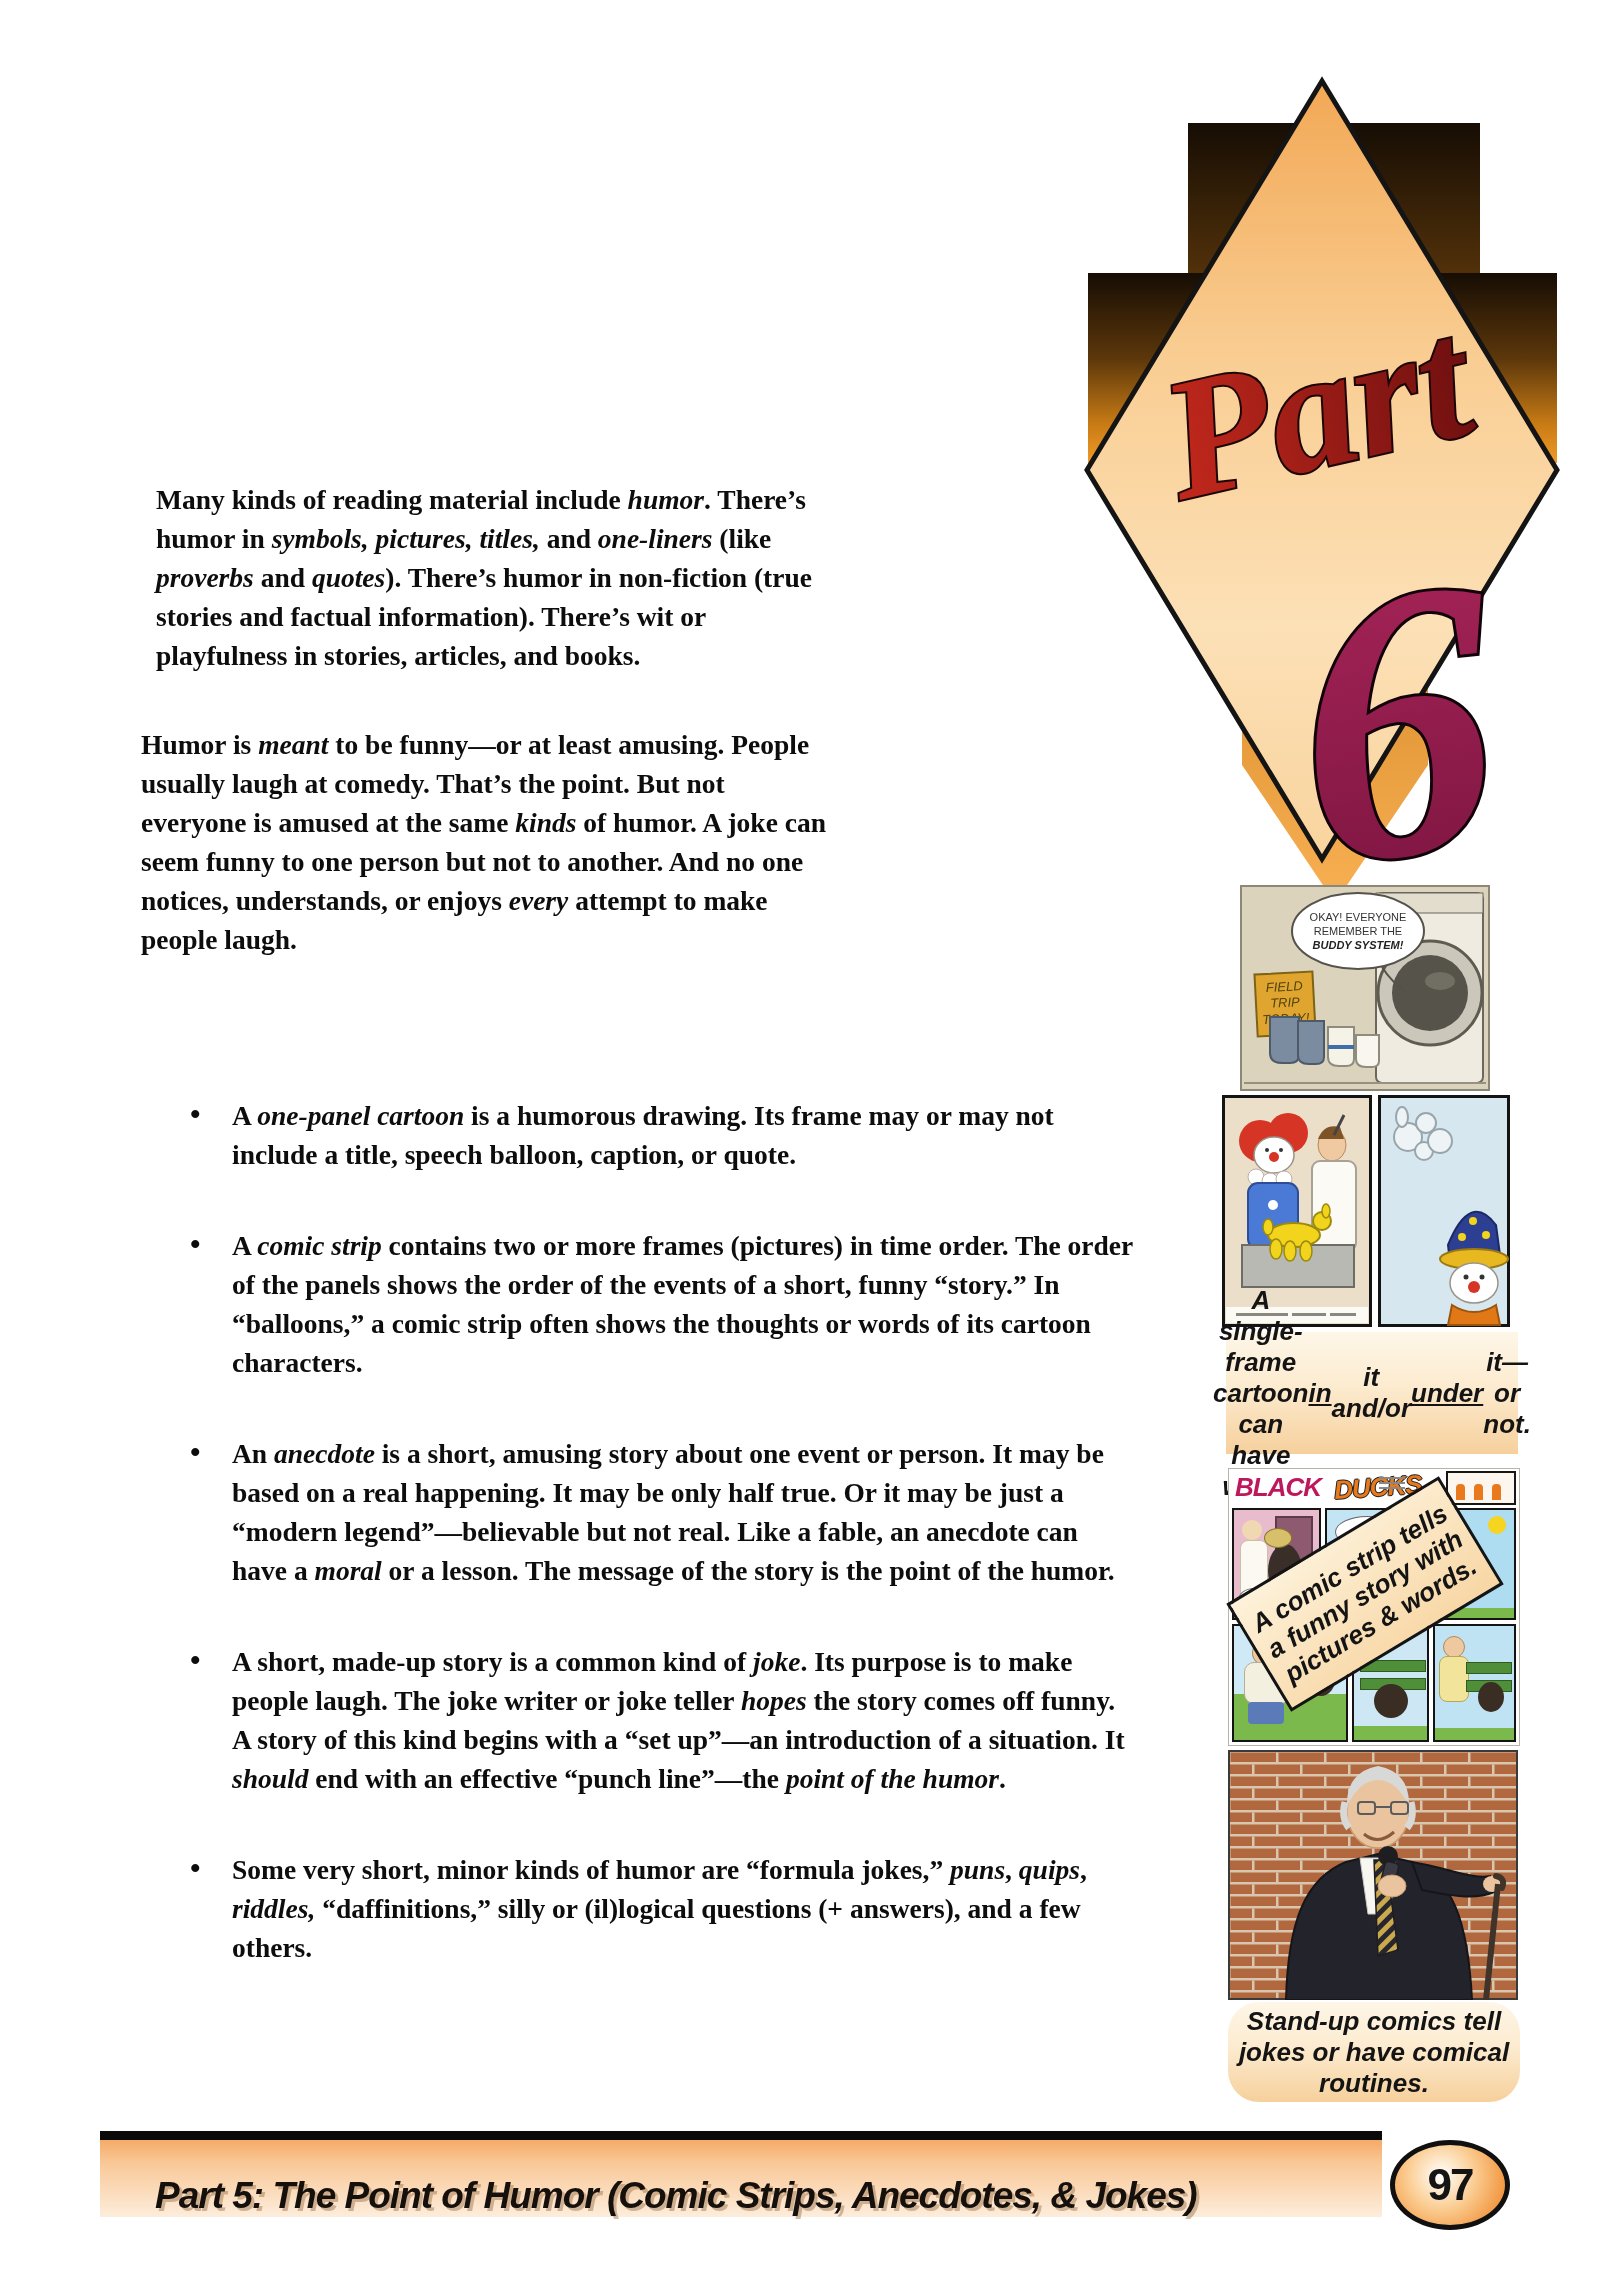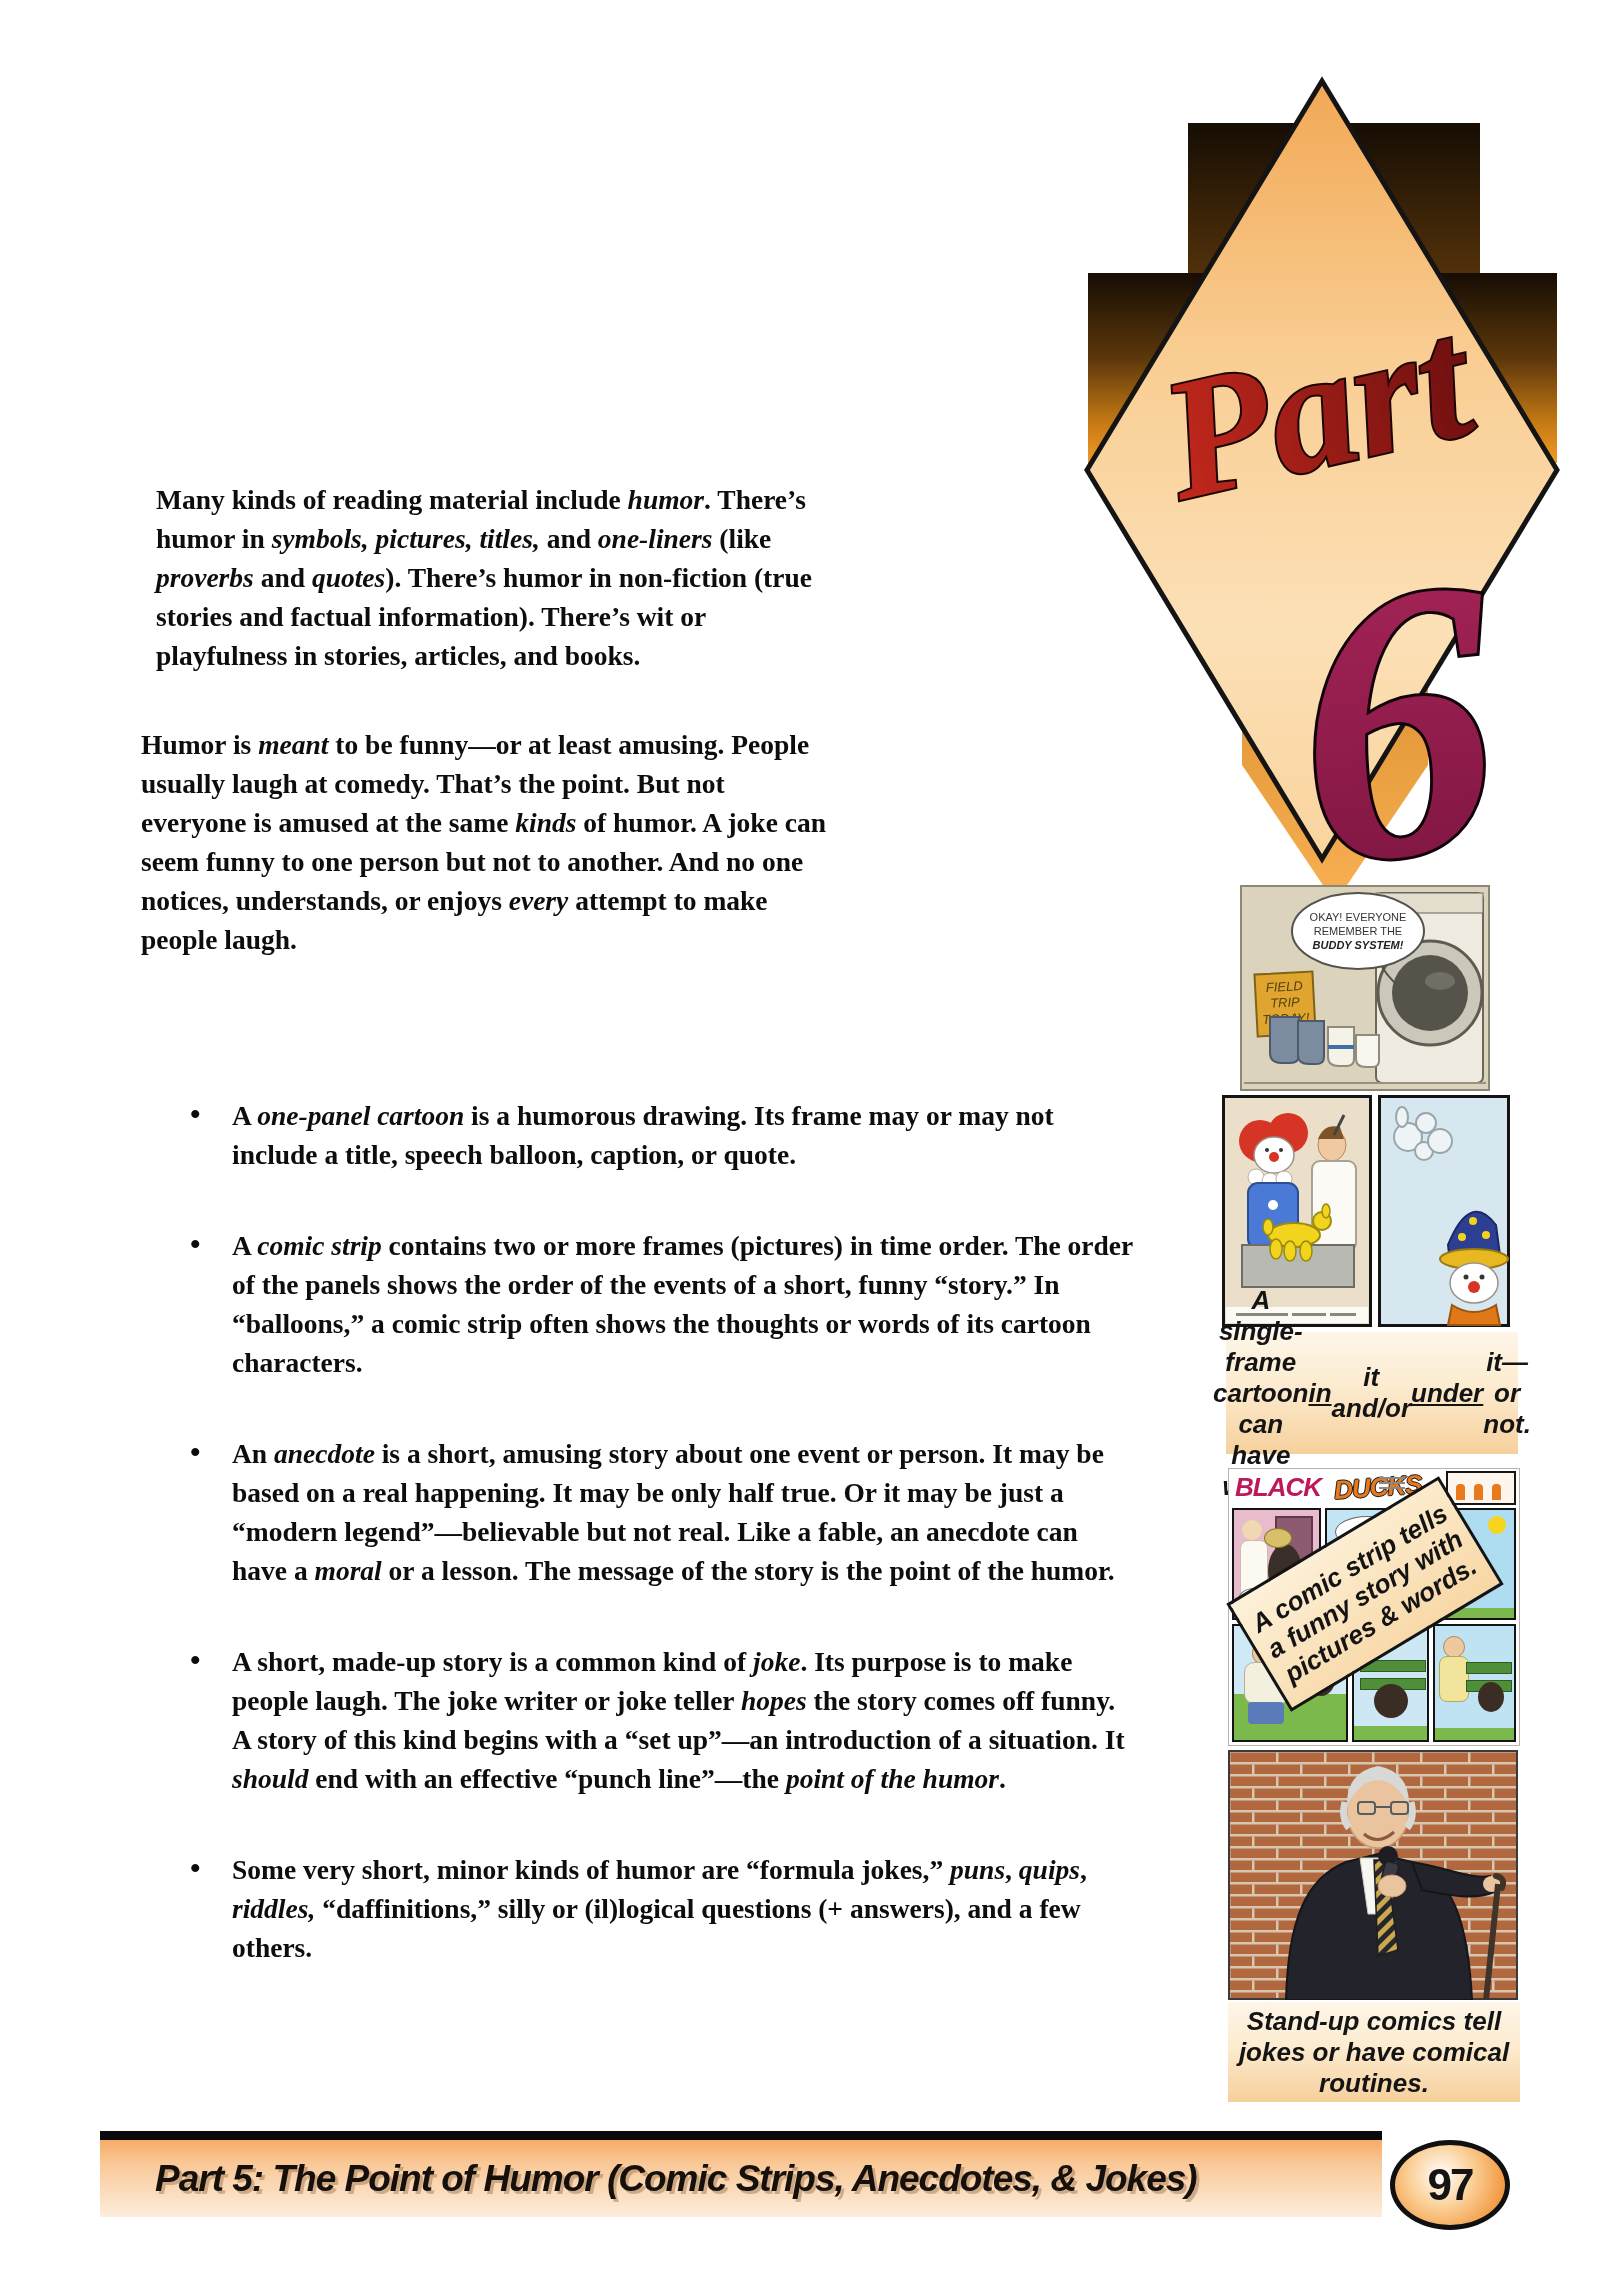--- a/index.html
+++ b/index.html
@@ -49,26 +49,26 @@
   .mini-panel i{position:absolute;bottom:3px;width:9px;height:16px;background:#e8791c;border-radius:4px 4px 0 0;}
   .strip-row{display:flex;gap:4px;padding:0 3px;}
   .panel{position:relative;border:2px solid #141414;box-sizing:border-box;overflow:hidden;}
   .blob{position:absolute;border-radius:50%;}
   .tilted-note{position:absolute;left:12px;top:62px;width:248px;height:126px;transform:rotate(-31deg);
                background:linear-gradient(170deg,#fdf2da 0%,#f8d6a4 100%);border:3px solid #141414;
                display:flex;align-items:center;justify-content:center;text-align:center;
                font-family:"Liberation Sans",sans-serif;font-style:italic;font-weight:bold;
                font-size:26px;line-height:30px;color:#141414;padding:4px;box-sizing:border-box;z-index:5;}
   .photo{left:1228px;top:1750px;width:290px;height:250px;}
-  .cap2{left:1228px;top:2002px;width:292px;height:100px;}
+  .cap2{left:1228px;top:2002px;width:292px;height:100px;border-radius:31px;}
 
   
   .footer-bar{left:100px;top:2131px;width:1282px;height:86px;box-sizing:border-box;border-top:9px solid #0a0a0a;
               background:linear-gradient(180deg,#f5ab67 0%,#f9c897 30%,#fdeddc 100%);
-              display:flex;align-items:center;padding-left:55px;}
+              display:flex;align-items:flex-end;padding-left:55px;}
   .footer-text{font-family:"Liberation Sans",sans-serif;font-weight:bold;font-style:italic;
                font-size:37px;color:#16100c;text-shadow:3px 3px 0 rgba(150,110,70,.45);letter-spacing:-1px;white-space:nowrap;}
   .page-oval{left:1390px;top:2140px;width:120px;height:90px;border:5px solid #101010;border-radius:50%;
              background:radial-gradient(circle at 42% 38%, #ffffff 0%, #fbcf96 40%, #f29a45 78%, #ec8330 100%);
              display:flex;align-items:center;justify-content:center;box-sizing:border-box;}
   .page-num{font-family:"Liberation Sans",sans-serif;font-weight:bold;font-size:44px;color:#141414;letter-spacing:-2px;}
 </style>
 </head>
 <body>
 

